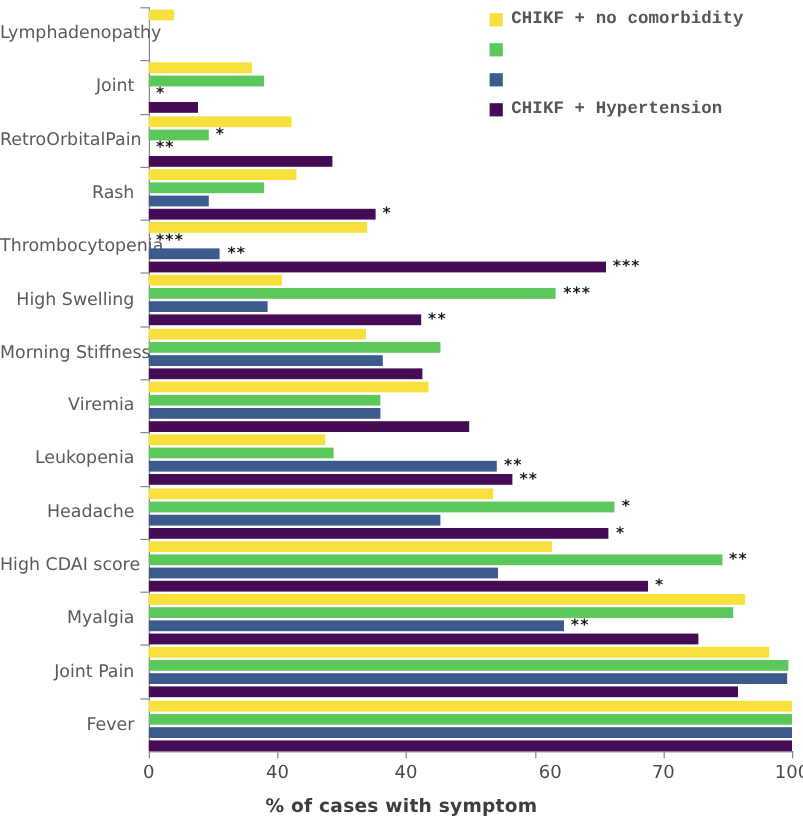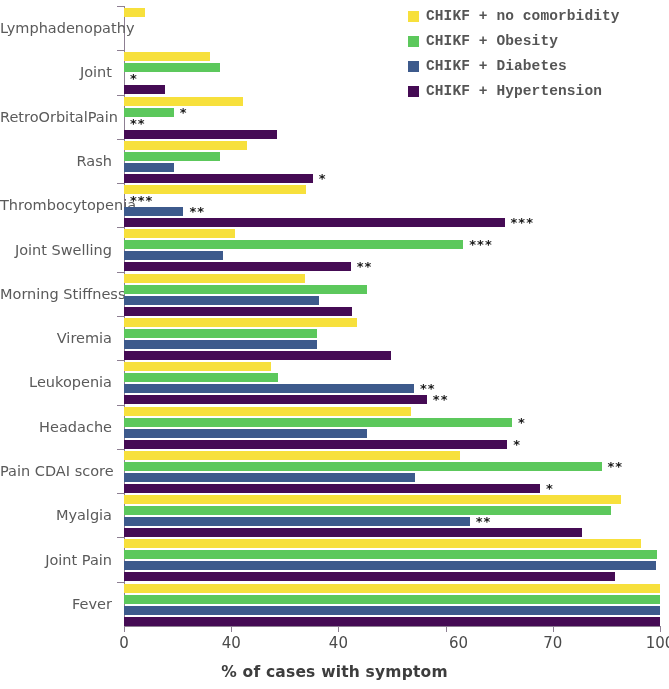--- a/index.html
+++ b/index.html
@@ -50,47 +50,45 @@
 
 <div id="chart-root">
 
   <div class="legend" id="legend">
       <div class="legend-row">
         <span class="legend-swatch" style="background: rgb(247, 224, 60);"></span>
         <span class="legend-label">CHIKF + no comorbidity</span>
       </div>
       <div class="legend-row">
         <span class="legend-swatch" style="background: rgb(92, 200, 92);"></span>
-        <span class="legend-label">CHIKF + Obesity</span>
       </div>
       <div class="legend-row">
         <span class="legend-swatch" style="background: rgb(61, 90, 140);"></span>
-        <span class="legend-label">CHIKF + Diabetes</span>
       </div>
       <div class="legend-row">
         <span class="legend-swatch" style="background: rgb(69, 11, 84);"></span>
         <span class="legend-label">CHIKF + Hypertension</span>
       </div>
     </div>
 
   <div class="axis-y"></div>
   <div class="axis-x"></div>
 
   <div class="ylabels" id="ylabels">
       <div class="ylabel-item" style="top: 21.1429px;">Lymphadenopathy</div>
       <div class="ylabel-item" style="top: 65.4286px;">Joint</div>
       <div class="ylabel-item" style="top: 109.714px;">RetroOrbitalPain</div>
       <div class="ylabel-item" style="top: 154px;">Rash</div>
       <div class="ylabel-item" style="top: 198.286px;">Thrombocytopenia</div>
-      <div class="ylabel-item" style="top: 242.571px;">Joint Swelling</div>
+      <div class="ylabel-item" style="top: 242.571px;">High Swelling</div>
       <div class="ylabel-item" style="top: 286.857px;">Morning Stiffness</div>
       <div class="ylabel-item" style="top: 331.143px;">Viremia</div>
       <div class="ylabel-item" style="top: 375.429px;">Leukopenia</div>
       <div class="ylabel-item" style="top: 419.714px;">Headache</div>
-      <div class="ylabel-item" style="top: 464px;">Pain CDAI score</div>
+      <div class="ylabel-item" style="top: 464px;">High CDAI score</div>
       <div class="ylabel-item" style="top: 508.286px;">Myalgia</div>
       <div class="ylabel-item" style="top: 552.571px;">Joint Pain</div>
       <div class="ylabel-item" style="top: 596.857px;">Fever</div>
     </div>
   <div id="yticks">
       <div class="ytick" style="top: 6px;"></div>
       <div class="ytick" style="top: 50.2857px;"></div>
       <div class="ytick" style="top: 94.5714px;"></div>
       <div class="ytick" style="top: 138.857px;"></div>
       <div class="ytick" style="top: 183.143px;"></div>

